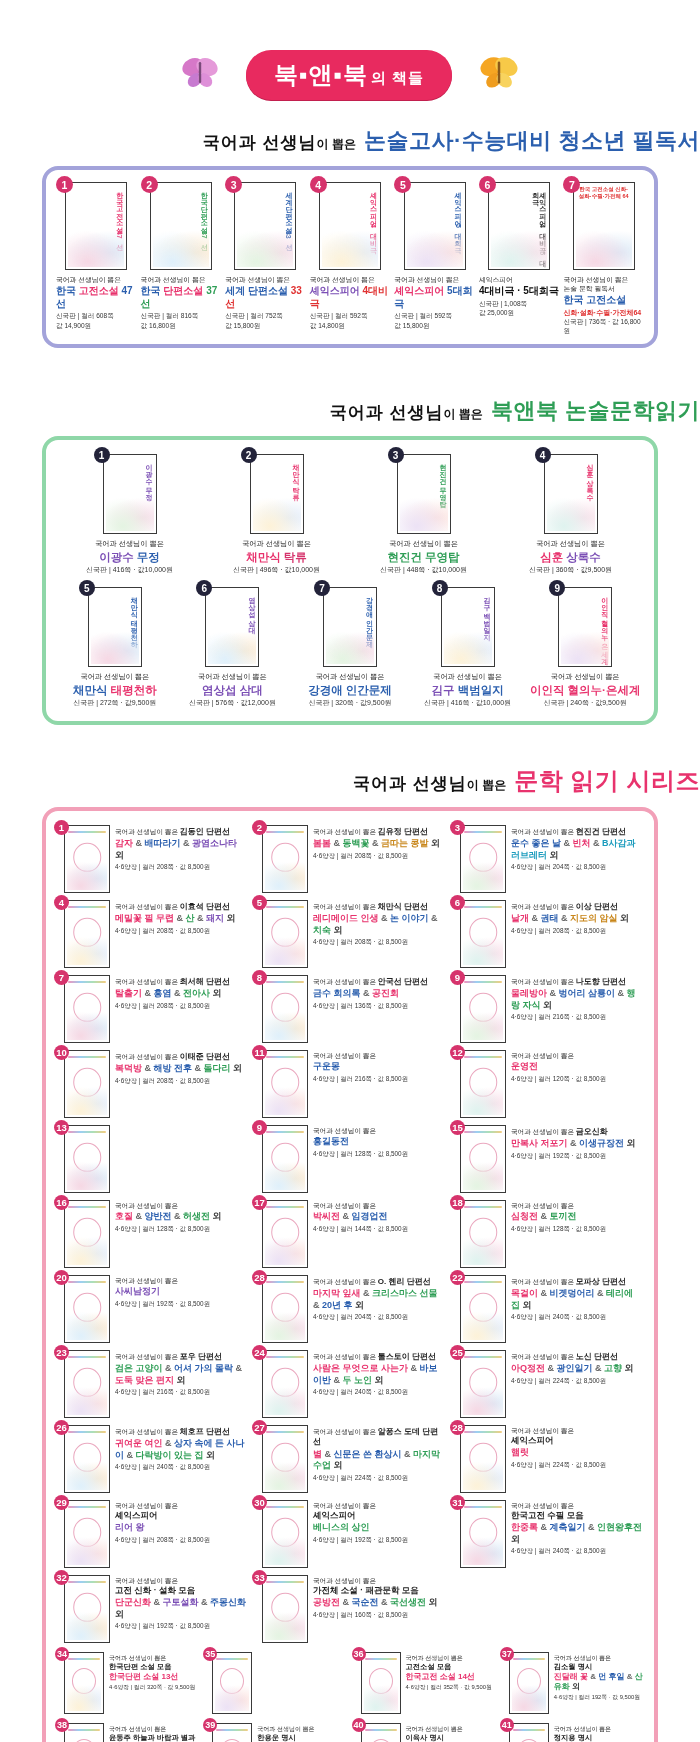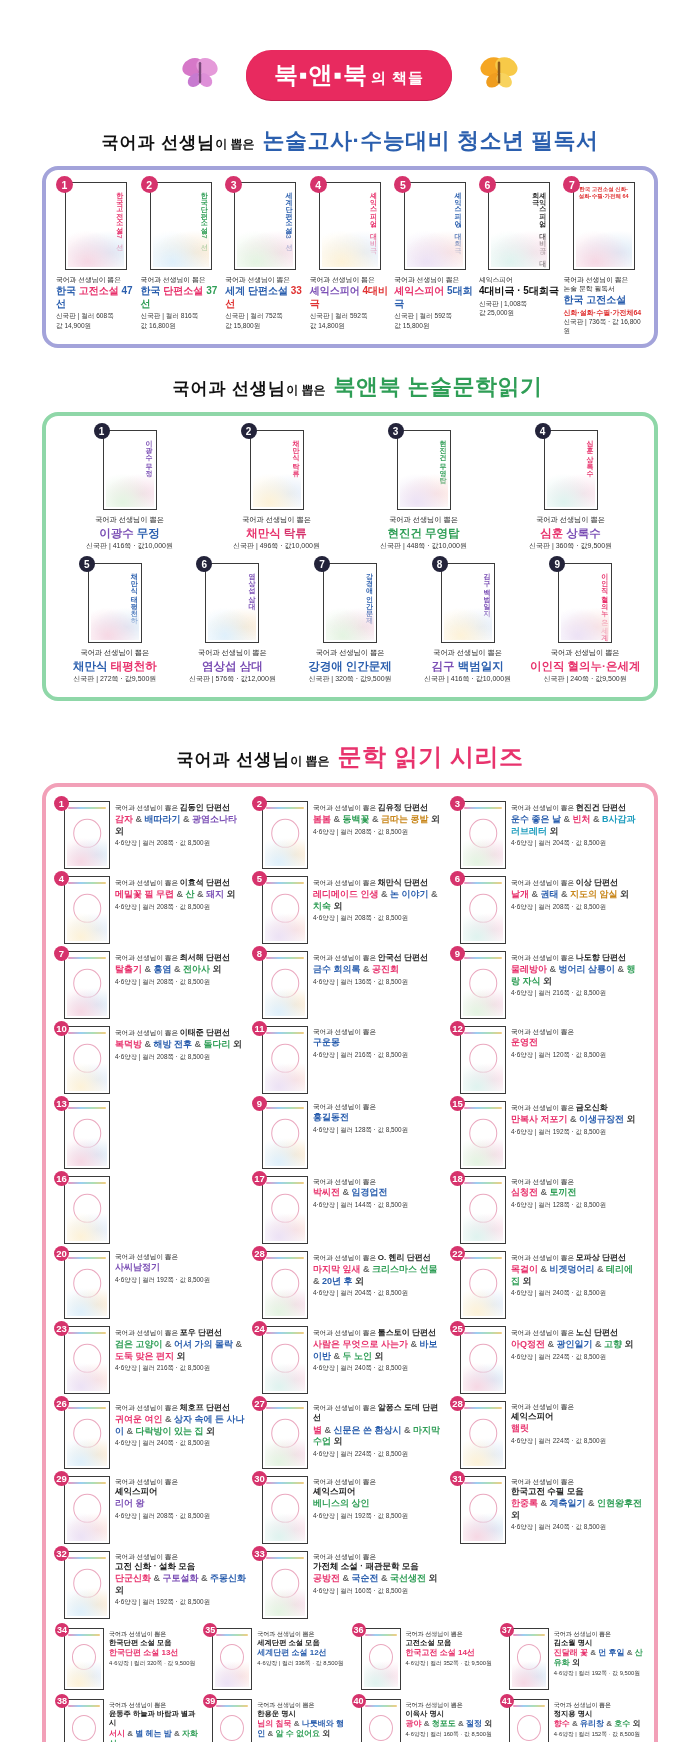--- a/index.html
+++ b/index.html
@@ -5,21 +5,21 @@
   html,body{margin:0;padding:0;}
   body{width:700px;min-height:1742px;background:#fff;font-family:"Liberation Sans","DejaVu Sans",sans-serif;color:#222;position:relative;}
   .page{width:700px;min-height:1742px;overflow:hidden;}
 
   
   .header{position:relative;height:112px;display:flex;align-items:center;justify-content:center;gap:26px;padding-top:38px;box-sizing:border-box;}
   .brand-pill{background:#e82a5f;color:#fff;border-radius:30px;padding:9px 28px;font-weight:bold;font-size:24px;letter-spacing:1px;box-shadow:0 1px 0 #c21f4e;}
   .brand-pill .sfx{font-size:15px;margin-left:3px;}
 
   
-  .sec-title{text-align:center;margin:14px 0 10px;}
+  .sec-title{text-align:right;margin:14px 0 10px;}
   .pfx-big{font-weight:bold;font-size:17px;color:#111;letter-spacing:1px;}
   .pfx-small{font-weight:bold;font-size:12px;color:#111;margin-right:8px;}
   .stitle{font-weight:bold;letter-spacing:0.5px;}
   .stitle.t1{color:#2b5fae;font-size:22px;}
   .stitle.t2{color:#2f9e56;font-size:22px;}
   .stitle.t3{color:#e8336d;font-size:24px;}
 
   
   .box{margin:0 42px;border-radius:16px;box-sizing:border-box;}
   .box1{border:4px solid #a3a3da;padding:12px 8px 8px;}
@@ -223,21 +223,21 @@
               <div class="title"><span style="color: rgb(43, 95, 174);">한국 고전소설</span></div>
               <div class="title2"><span style="color: rgb(224, 49, 49);">신화·설화·수필·가전체64</span></div>
               <div class="spec">신국판 | 736쪽 · 값 16,800원</div>
             </div>
           </div>
         </div>
     </div>
   </section>
 
   <section>
-    <div class="sec-title" style="margin-top:24px;padding-left:15px;">
+    <div class="sec-title" style="margin-top:48px;padding-left:15px;">
       <span class="pfx-big">국어과 선생님</span><span class="pfx-small">이 뽑은</span><span class="stitle t2">북앤북 논술문학읽기</span>
     </div>
     <div class="box box2">
       <div class="s2-row four">
           <div class="s2-item">
             <div class="cover-wrap">
               <div class="cover cs2" style="--h1: #e4f4e2; --h2: #f6dce8;">
                 <div class="vlabel" style="color: rgb(123, 79, 181);">이광수 무정</div>
                 <div class="art"></div>
               </div>
@@ -577,20 +577,25 @@
           </div>
           <div class="s3-item">
             <div class="cover-wrap">
               <div class="cover cs3" style="--h1: #fdf2d8; --h2: #e3ecf8;">
                 <div class="wave"></div>
                 <div class="ccirc"></div>
                 <div class="art"></div>
               </div>
               <div class="badge red">16</div>
             </div>
+            <div class="s3-txt">
+              <div class="pub">국어과 선생님이 뽑은</div>
+              <div class="title"><span style="color: rgb(232, 51, 109);">호질</span><span style="color: rgb(102, 102, 102);"> &amp; </span><span style="color: rgb(43, 95, 174);">양반전</span><span style="color: rgb(102, 102, 102);"> &amp; </span><span style="color: rgb(47, 158, 86);">허생전</span><span style="color: rgb(51, 51, 51);"> 외</span></div>
+              <div class="spec">4·6양장 | 컬러 128쪽 · 값 8,500원</div>
+            </div>
           </div>
           <div class="s3-item">
             <div class="cover-wrap">
               <div class="cover cs3" style="--h1: #ece2f5; --h2: #fbe3e0;">
                 <div class="wave"></div>
                 <div class="ccirc"></div>
                 <div class="art"></div>
               </div>
               <div class="badge red">17</div>
             </div>
@@ -851,26 +856,20 @@
           </div>
           <div class="s3-item">
             <div class="cover-wrap">
               <div class="cover cs3" style="--h1: #ece2f5; --h2: #fbe3e0;">
                 <div class="wave"></div>
                 <div class="ccirc"></div>
                 <div class="art"></div>
               </div>
               <div class="badge red">35</div>
             </div>
-            <div class="s3-txt">
-              <div class="pub">국어과 선생님이 뽑은</div>
-              <div class="series-line">세계단편 소설 모음</div>
-              <div class="title"><span style="color: rgb(43, 95, 174);">세계단편 소설 12선</span></div>
-              <div class="spec">4·6양장 | 컬러 336쪽 · 값 8,500원</div>
-            </div>
           </div>
           <div class="s3-item">
             <div class="cover-wrap">
               <div class="cover cs3" style="--h1: #dff3ef; --h2: #f9e0ea;">
                 <div class="wave"></div>
                 <div class="ccirc"></div>
                 <div class="art"></div>
               </div>
               <div class="badge red">36</div>
             </div>

